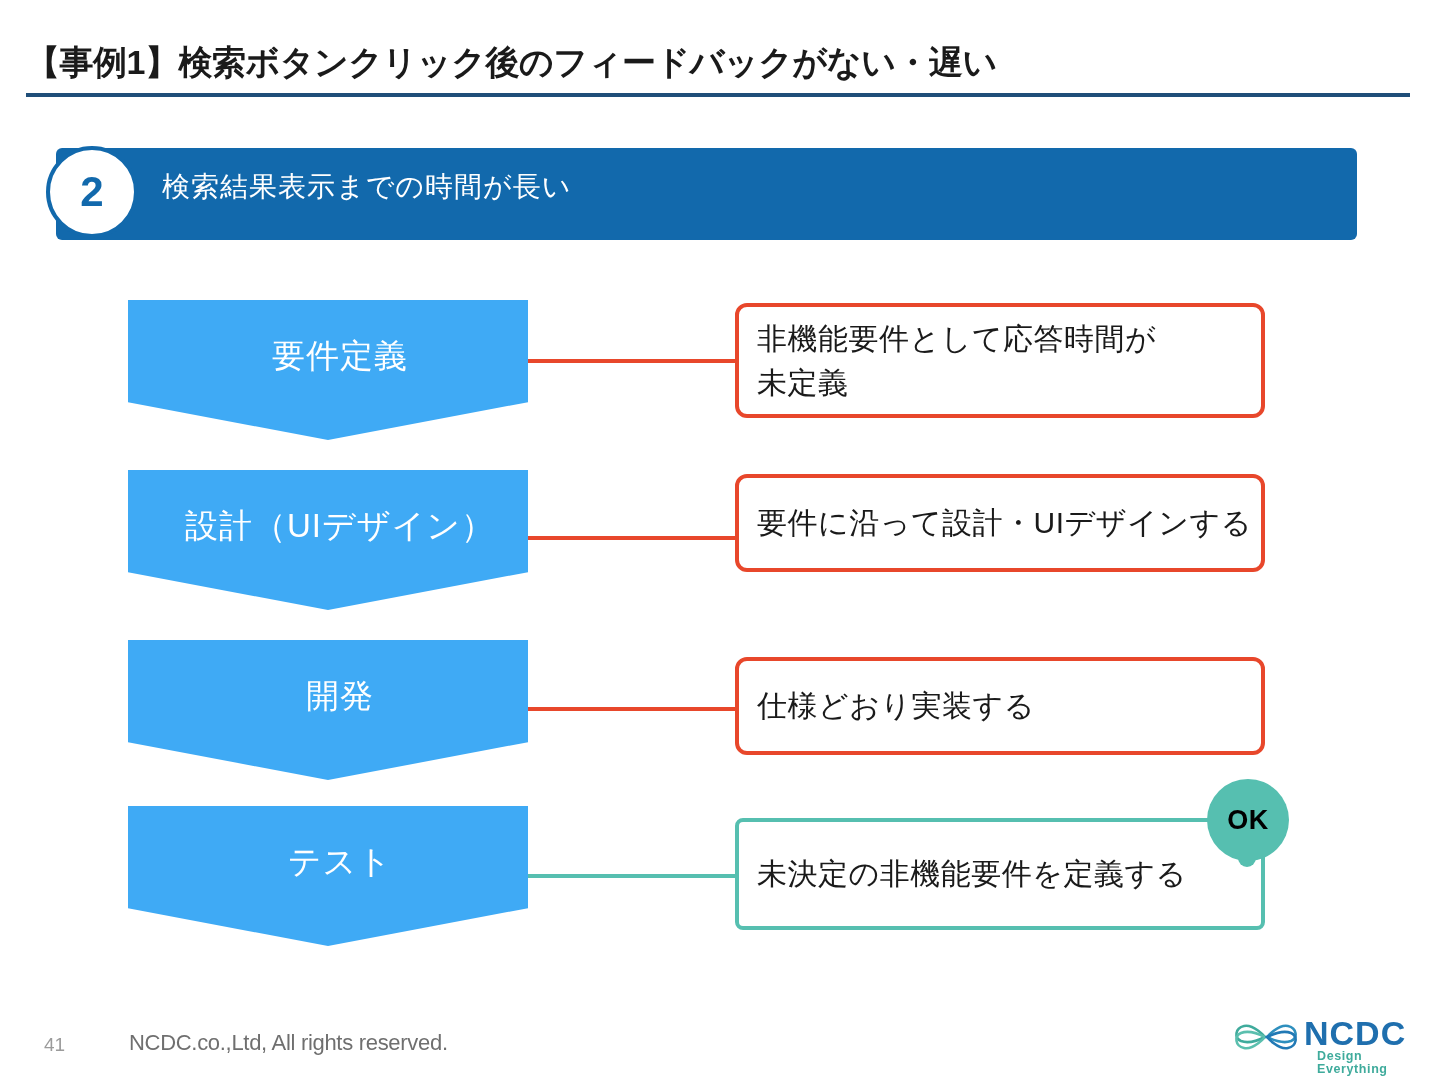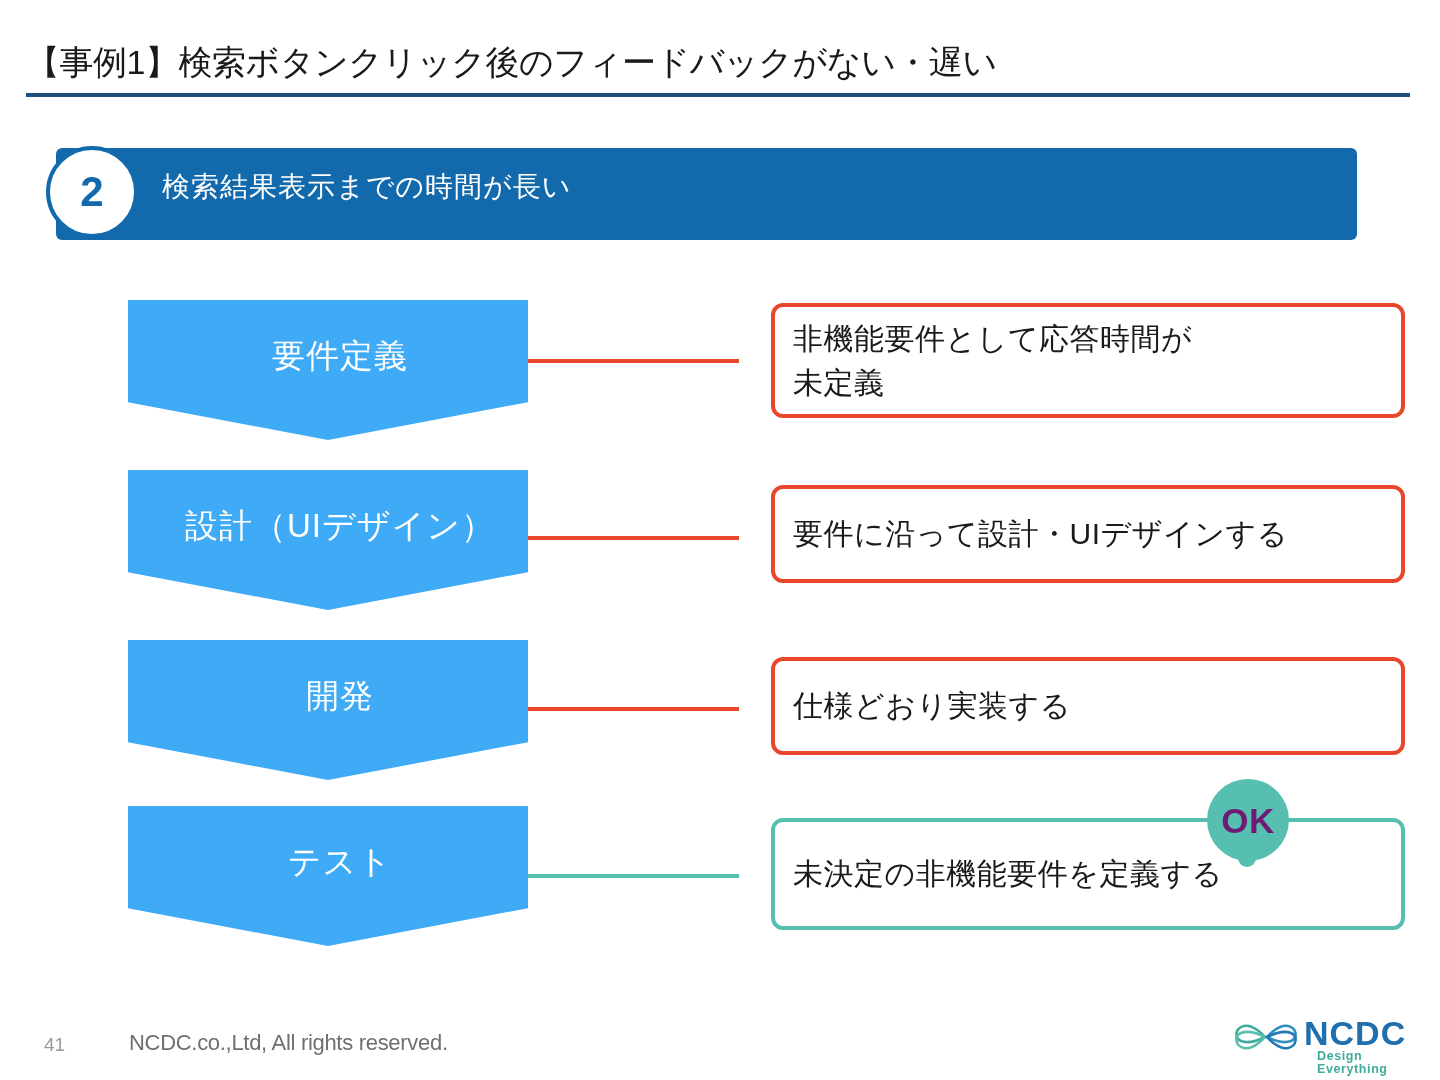--- a/index.html
+++ b/index.html
@@ -15,21 +15,21 @@
     position: relative;
   }
 
   
   #slide-title {
     position: absolute;
     left: 26px;
     top: 40px;
     width: 1390px;
     font-size: 34px;
-    font-weight: normal;
+    font-weight: bold;
     color: #1a1a1a;
     letter-spacing: -0.5px;
     white-space: nowrap;
   }
   #title-rule {
     position: absolute;
     left: 26px;
     top: 93px;
     width: 1384px;
     height: 4px;
@@ -102,28 +102,27 @@
   
   .connector {
     position: absolute;
     height: 4px;
   }
 
   
   .callout {
     position: absolute;
     left: 735px;
-    width: 634px;
+    width: 530px;
     box-sizing: border-box;
     border: 4px solid #e8472b;
     border-radius: 12px;
     background: #ffffff;
     display: flex;
     align-items: center;
-    margin-left: 36px;
   }
   .callout-text {
     padding-left: 18px;
     font-size: 30px;
     color: #1a1a1a;
     line-height: 1.45;
     letter-spacing: 0.5px;
     white-space: pre-line;
   }
   .callout.ok-variant {
@@ -138,23 +137,23 @@
     width: 82px;
     height: 82px;
     border-radius: 50%;
     background: #56bfb0;
     display: flex;
     align-items: center;
     justify-content: center;
     z-index: 5;
   }
   #ok-badge span {
-    font-size: 35px;
-    font-weight: bold;
-    color: #701a75;
+    font-size: 27px;
+    font-weight: bold;
+    color: #000000;
     letter-spacing: 0.5px;
     line-height: 1;
   }
   #ok-badge-tail {
     position: absolute;
     left: 1238px;
     top: 845px;
     width: 18px;
     height: 22px;
     background: #56bfb0;
@@ -225,35 +224,35 @@
 <div class="chevron-label" style="left:128px; top:334px;">要件定義</div>
 <div class="connector" style="left:528px; top:359px; width:211px; background:#e8472b;"></div>
 <div class="callout" style="top:303px; height:115px;">
   <div class="callout-text">非機能要件として応答時間が
 未定義</div>
 </div>
 
 <div class="chevron" style="top:470px;"></div>
 <div class="chevron-label" style="left:128px; top:504px;">設計（UIデザイン）</div>
 <div class="connector" style="left:528px; top:536px; width:211px; background:#e8472b;"></div>
-<div class="callout" style="top:485px; height:98px;">
+<div class="callout" style="top:474px; height:98px;">
   <div class="callout-text">要件に沿って設計・UIデザインする</div>
 </div>
 
 <div class="chevron" style="top:640px;"></div>
 <div class="chevron-label" style="left:128px; top:674px;">開発</div>
 <div class="connector" style="left:528px; top:707px; width:211px; background:#e8472b;"></div>
 <div class="callout" style="top:657px; height:98px;">
   <div class="callout-text">仕様どおり実装する</div>
 </div>
 
 <div class="chevron" style="top:806px;"></div>
 <div class="chevron-label" style="left:128px; top:840px;">テスト</div>
 <div class="connector" style="left:528px; top:874px; width:211px; background:#56bfb0;"></div>
-<div class="callout ok-variant" style="top:818px; height:112px;">
+<div class="callout ok-variant" style="top:818px; height:112px;border-radius:8px;">
   <div class="callout-text">未決定の非機能要件を定義する</div>
 </div>
 <div id="ok-badge-tail"></div>
 <div id="ok-badge">
   <span>OK</span>
 </div>
 
 <div id="footer-page-number">41</div>
 <div id="footer-copyright">NCDC.co.,Ltd, All rights reserved.</div>
 

